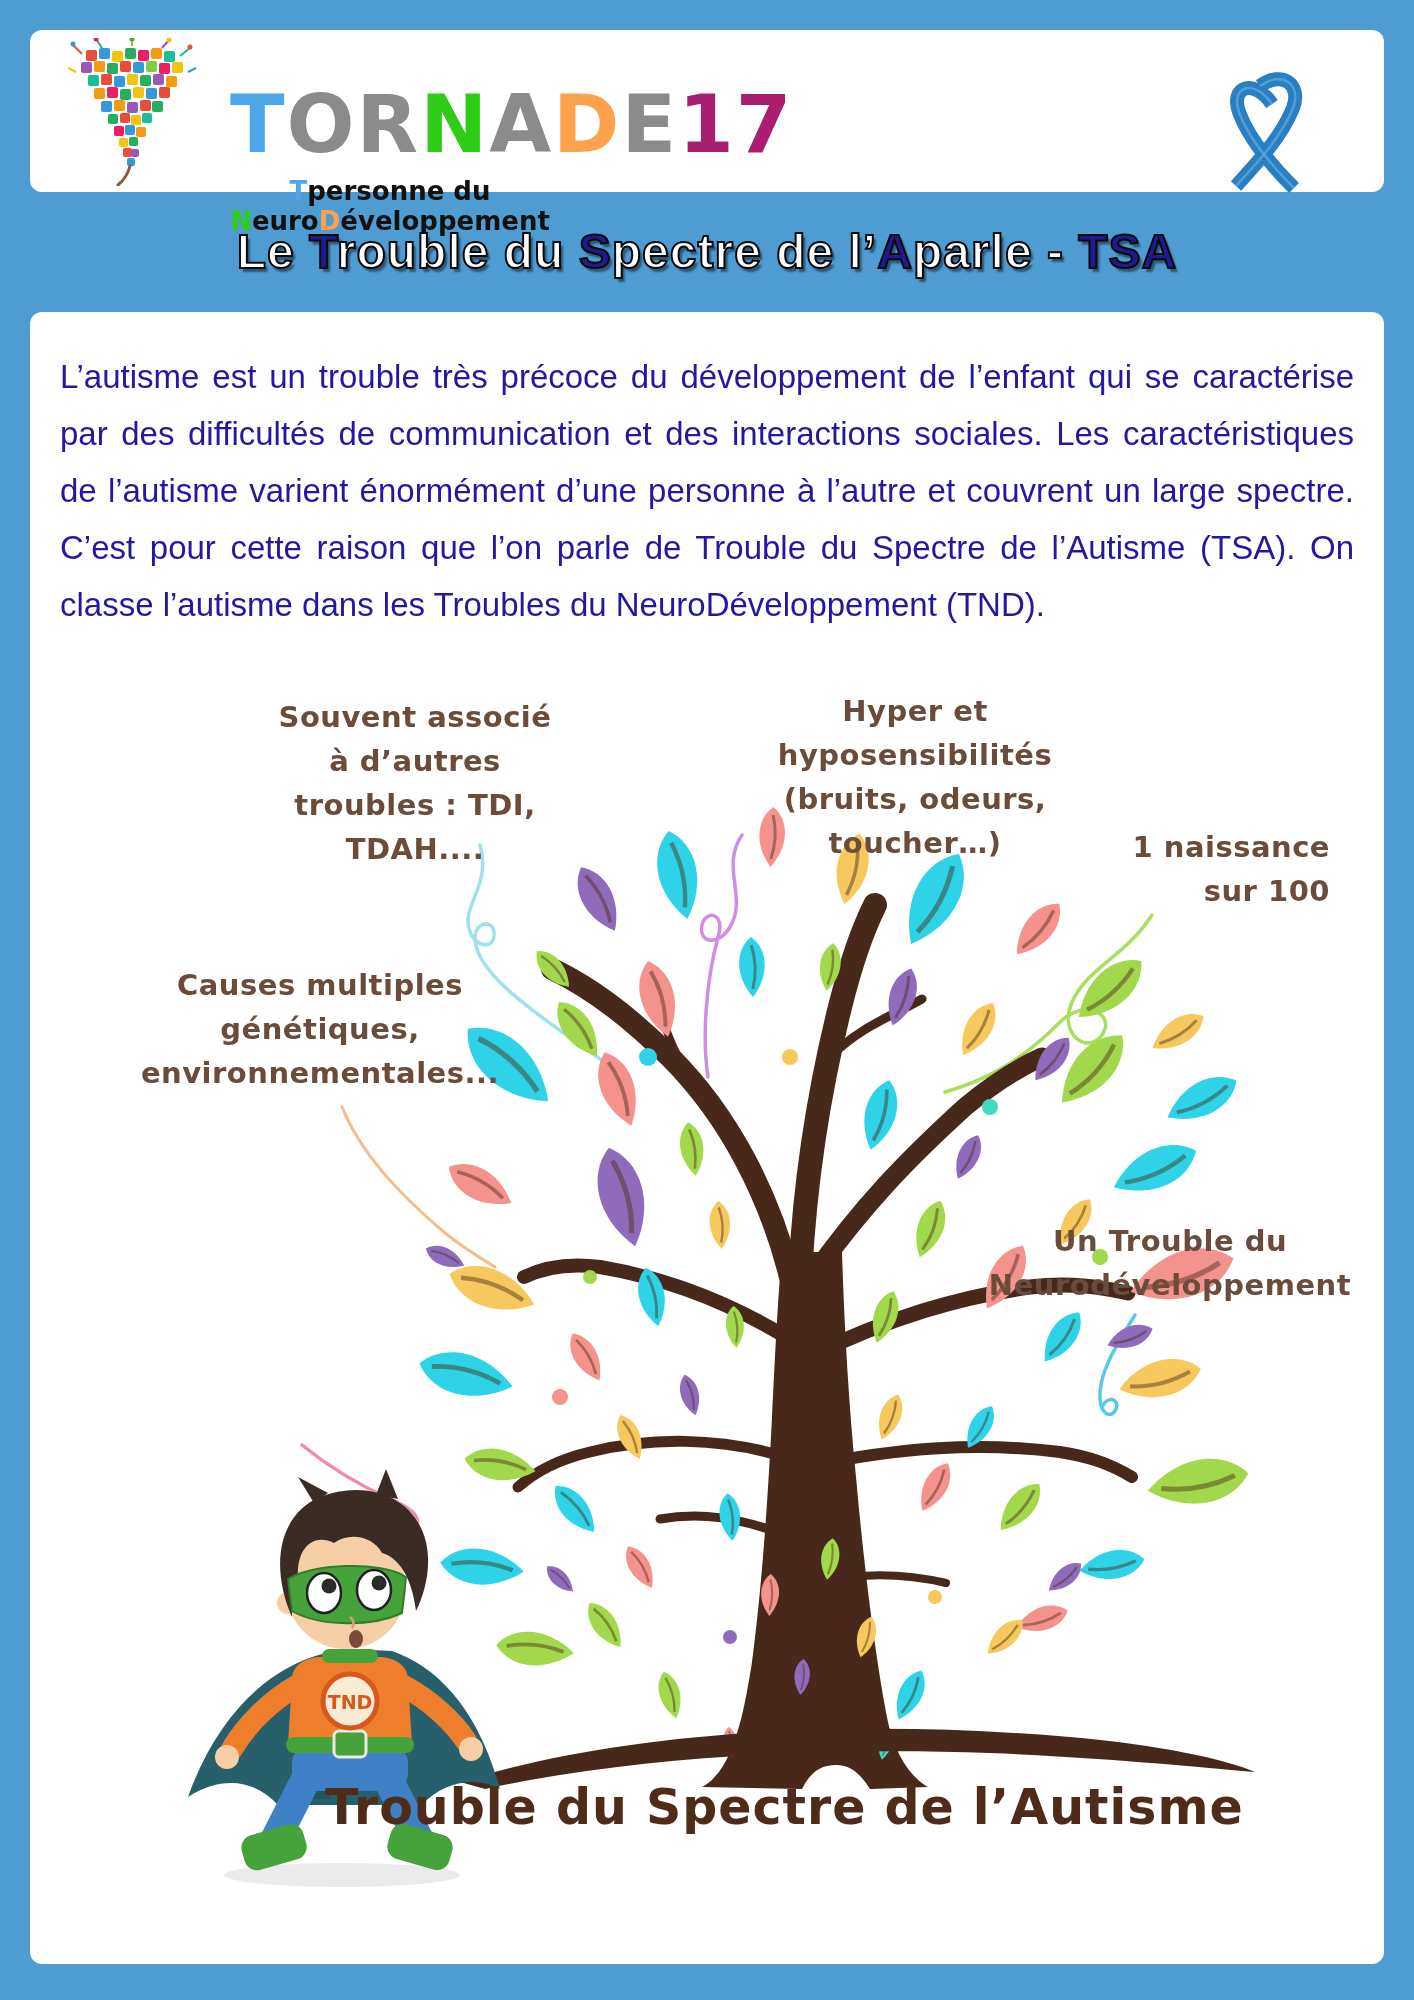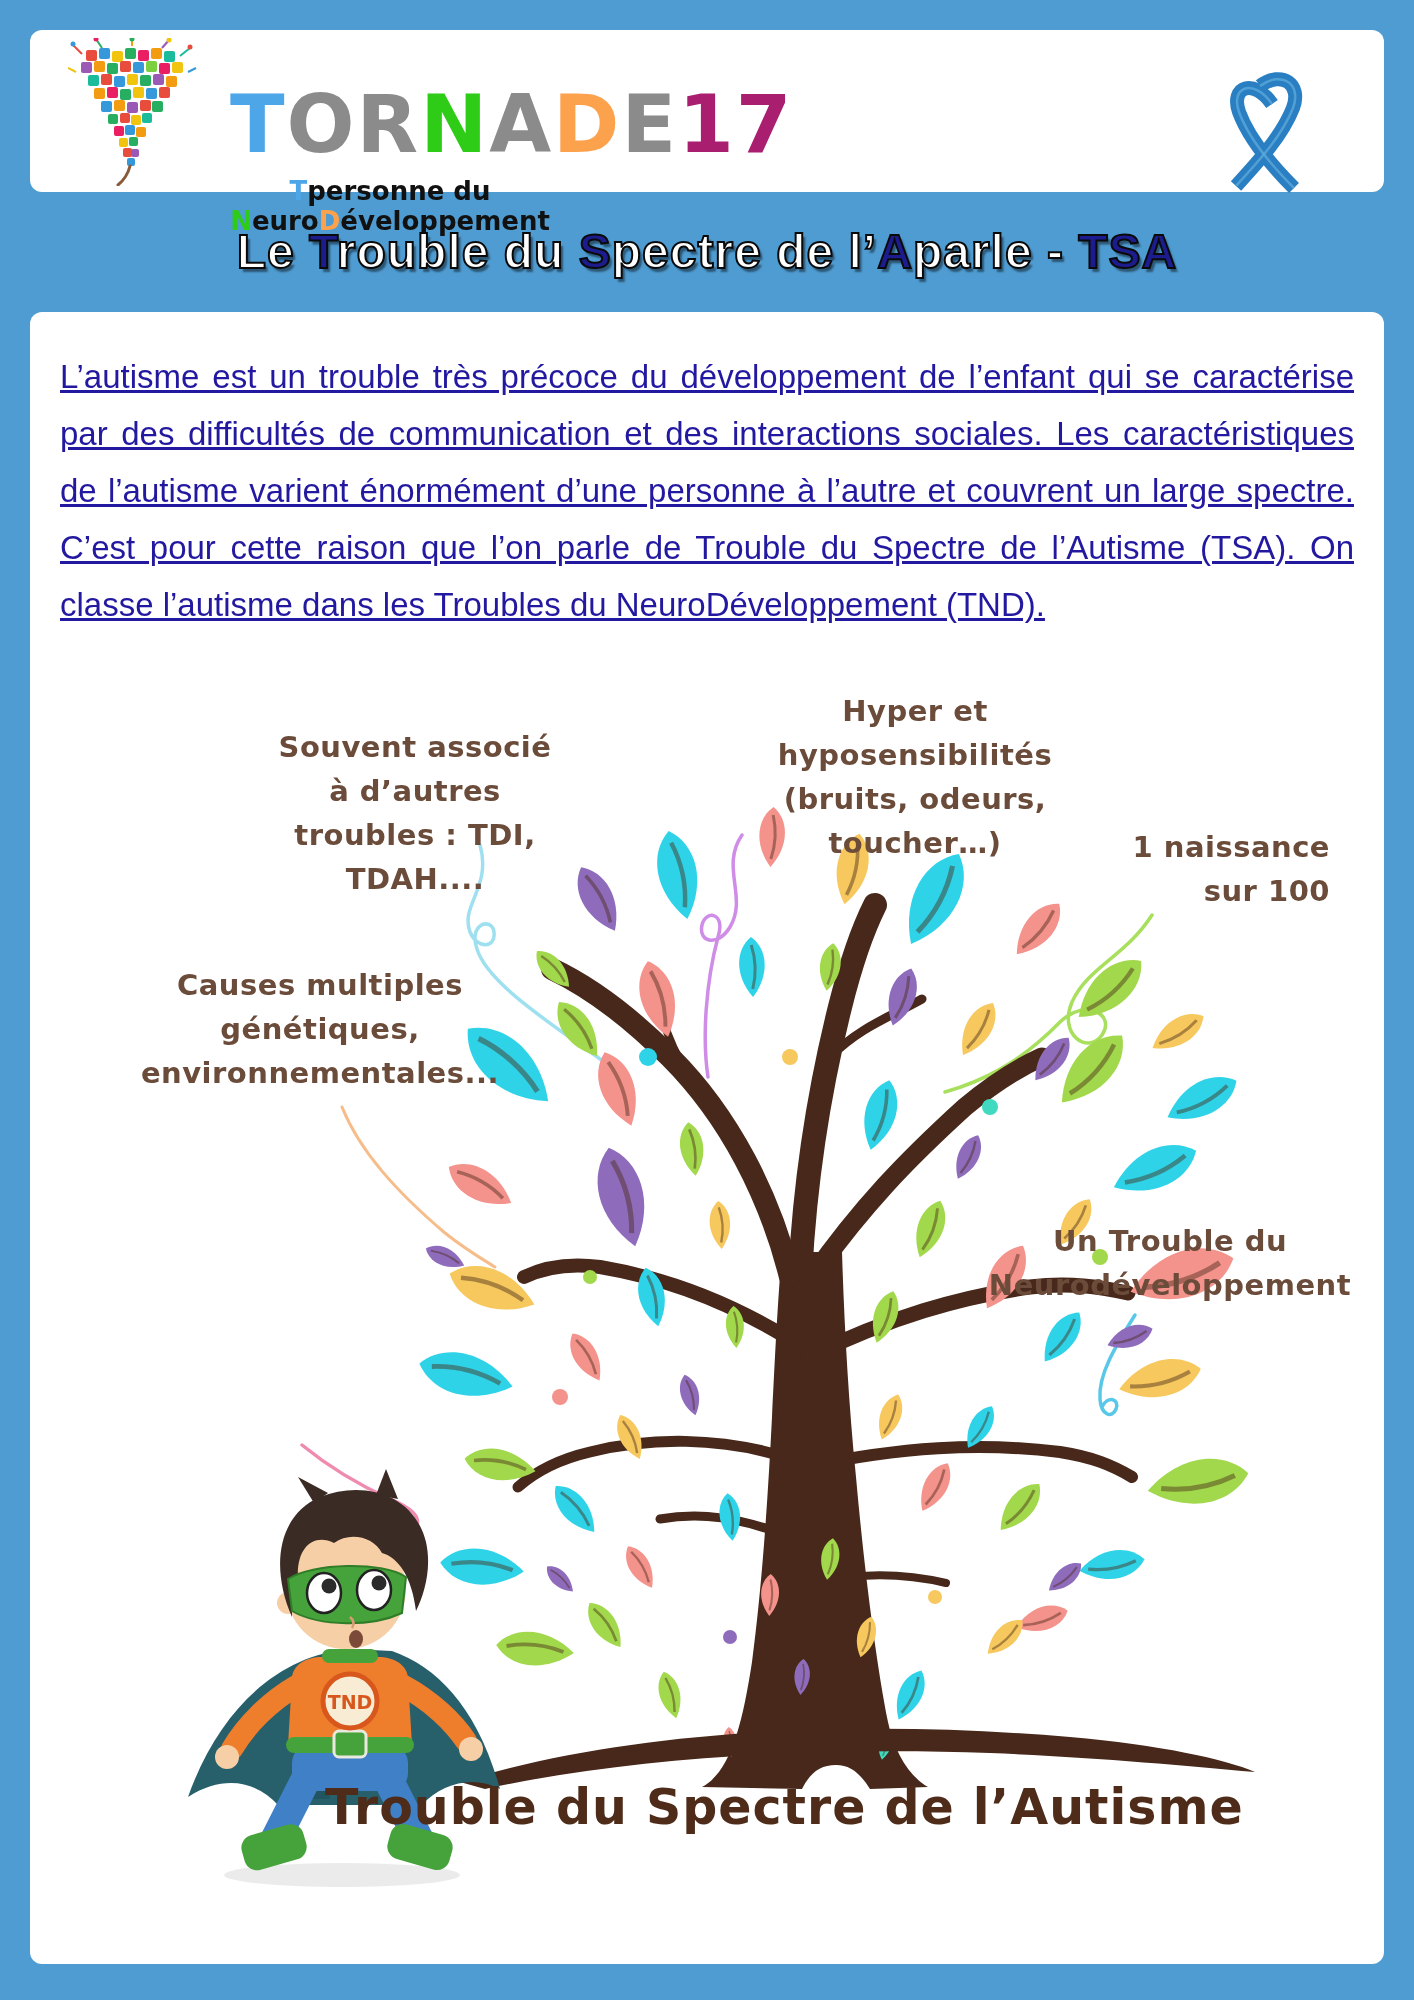--- a/index.html
+++ b/index.html
@@ -18,21 +18,21 @@
 
   
   .main-title{position:absolute;left:0;top:224px;width:100%;text-align:center;
     font:700 48px "Liberation Sans",sans-serif;color:#ffffff;
     -webkit-text-stroke:2px #0a0a0a;text-shadow:3px 4px 2px rgba(0,0,0,.45);letter-spacing:1px;}
   .main-title .navy{color:#1c1c8e;}
 
   
   .content-card{position:absolute;left:30px;top:312px;right:30px;bottom:36px;background:#ffffff;border-radius:12px;padding:0;}
   .intro{margin:36px 30px 0 30px;font:400 33px/57px "Liberation Sans",sans-serif;color:#2318a0;
-    text-align:justify;text-justify:inter-word;text-decoration:underline;}
+    text-align:justify;text-justify:inter-word;}
   .illustration{position:relative;width:1354px;height:1252px;margin-top:4px;}
   .illustration > svg{position:absolute;left:0;top:0;}
 
   .hand-label{position:absolute;font:700 29px "DejaVu Sans",sans-serif;color:#6b4b39;
     text-align:center;white-space:pre-line;line-height:1.52;letter-spacing:.5px;}
   .tree-caption{position:absolute;left:295px;top:1142px;width:980px;text-align:left;
     font:700 49px "DejaVu Sans",sans-serif;color:#4e2c19;letter-spacing:1px;}
 </style>
 </head>
 <body>
@@ -266,21 +266,21 @@
           <ellipse cx="344" cy="953" rx="17" ry="20" fill="#ffffff" stroke="#222222" stroke-width="2.5"></ellipse>
           <circle cx="299" cy="949" r="7.5" fill="#2b2b2b"></circle>
           <circle cx="349" cy="946" r="7.5" fill="#2b2b2b"></circle>
           <path d="M320,980 q6,5 2,11" stroke="#d89c74" stroke-width="2.5" fill="none"></path>
           <ellipse cx="326" cy="1002" rx="7" ry="9" fill="#7c4a38"></ellipse>
           <circle cx="320" cy="1064" r="27" fill="#f8ecd4" stroke="#d7571c" stroke-width="5"></circle>
           <text x="320" y="1072" text-anchor="middle" font-family="DejaVu Sans, sans-serif" font-size="19" font-weight="bold" fill="#d7571c">TND</text>
         </g>
       </svg>
 
-      <div class="hand-label" style="left:230px;top:88px;width:310px;">Souvent associé
+      <div class="hand-label" style="left:230px;top:58px;width:310px;">Souvent associé
 à d’autres
 troubles : TDI,
 TDAH....</div>
       <div class="hand-label" style="left:700px;top:52px;width:370px;">Hyper et
 hyposensibilités
 (bruits, odeurs,
 toucher…)</div>
       <div class="hand-label" style="left:1000px;top:188px;width:300px;text-align:right;">1 naissance
 sur 100</div>
       <div class="hand-label" style="left:100px;top:326px;width:380px;">Causes multiples

